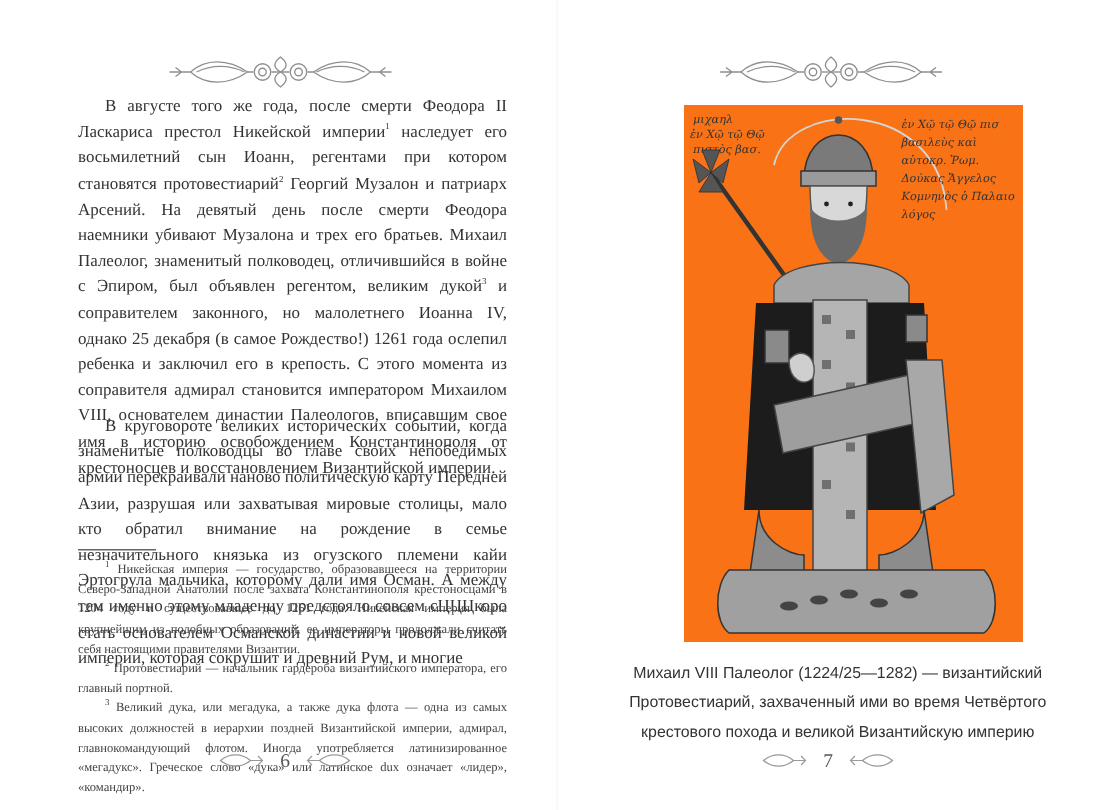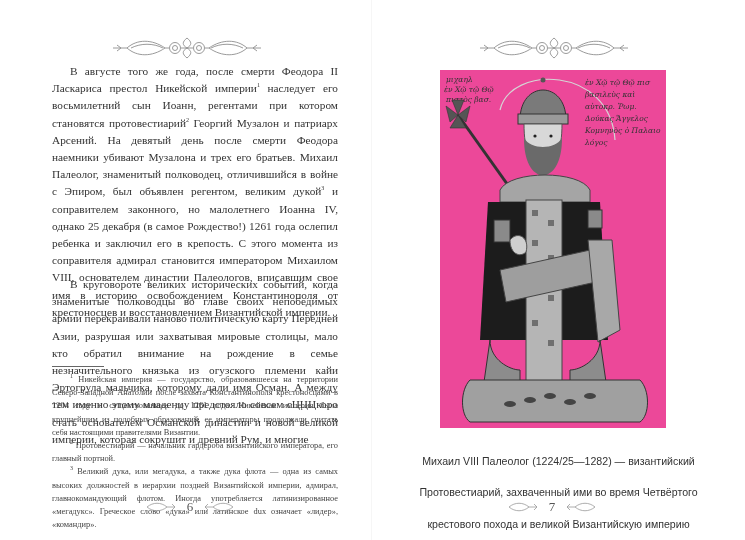--- a/index.html
+++ b/index.html
@@ -21,23 +21,23 @@
 
     .fn-rule { position: absolute; left: 52px; top: 366px; width: 52px; height: 0; border-top: 1px solid #666; }
     .footnotes { position: absolute; left: 52px; top: 373px; width: 286px; font-size: 8.4px; line-height: 13.2px; text-align: justify; color: #444; }
     .footnotes p { margin: 0; text-indent: 18px; }
 
     .folio { position: absolute; top: 496px; height: 22px; display: flex; align-items: center; justify-content: center; gap: 4px; }
     .page-left .folio { left: 140px; width: 100px; }
     .page-right .folio { left: 130px; width: 100px; }
     .folio-num { font-size: 13px; color: #555; font-family: "Liberation Serif", serif; padding: 0 4px; }
 
-    .illustration { position: absolute; left: 68px; top: 70px; width: 226px; height: 358px; background: #ec4899; }
+    .illustration { position: absolute; left: 84px; top: 70px; width: 226px; height: 358px; background: #f97316; }
     .caption { position: absolute; left: 20px; width: 333px; top: 438px; font-family: "Liberation Sans", "DejaVu Sans", sans-serif; font-size: 10.6px; line-height: 15.3px; text-align: center; color: #333; }
-    .caption p { margin: 16px; }
+    .caption p { margin: 4px; }
   </style>
 </head>
 <body>
 
 <div class="page page-left">
   <svg class="ornament-top" viewBox="0 0 160 24">
     <g fill="none" stroke="#8f8f8f" stroke-width="0.9">
       <path d="M6 12 H20 M10 9 L14 12 L10 15"></path>
       <path d="M20 12 C30 3, 45 3, 58 12 C45 21, 30 21, 20 12 Z"></path>
       <path d="M24 12 C34 7, 46 7, 56 12"></path>

